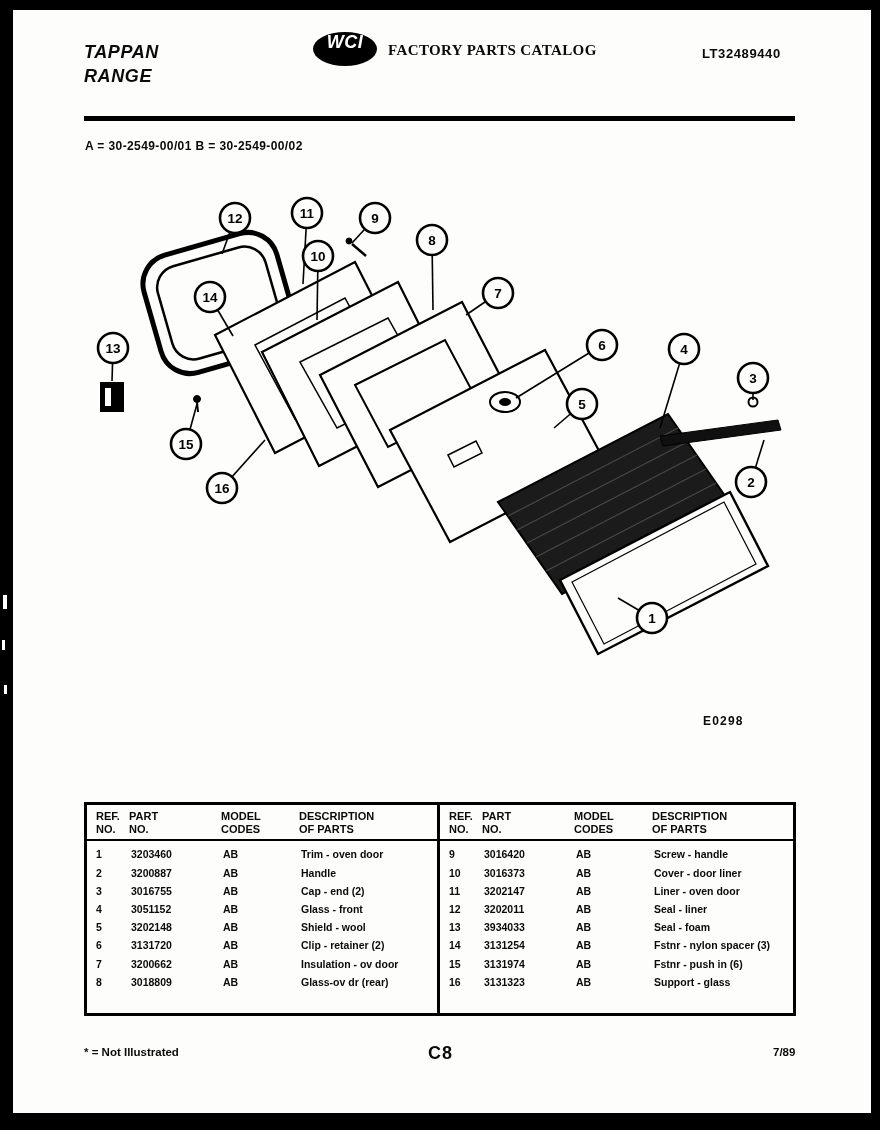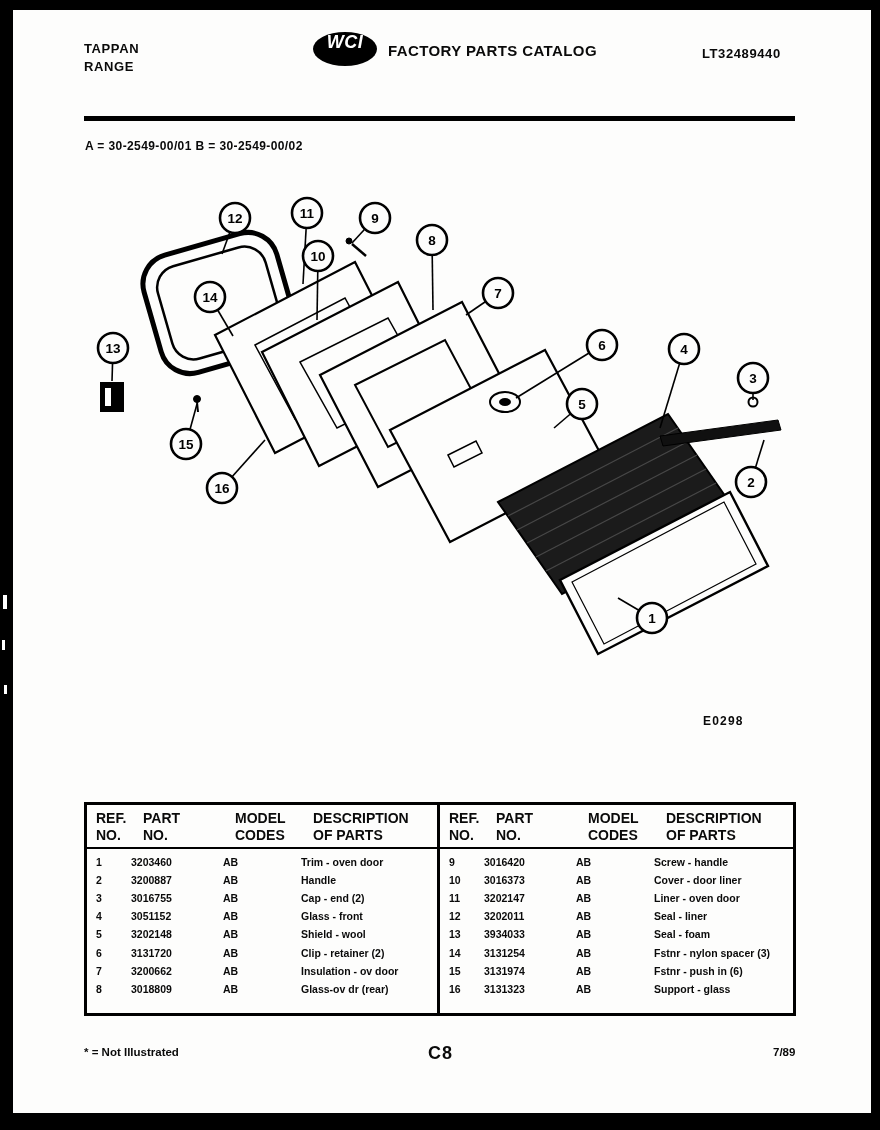--- a/index.html
+++ b/index.html
@@ -12,46 +12,46 @@
     color: #0a0a0a;
     overflow: hidden;
   }
   .edge { position: absolute; background: #000; z-index: 20; }
   .edge-top { top: 0; left: 0; width: 880px; height: 10px; }
   .edge-bottom { bottom: 0; left: 0; width: 880px; height: 17px; }
   .edge-left { top: 0; left: 0; width: 13px; height: 1130px; }
   .edge-right { top: 0; right: 0; width: 9px; height: 1130px; }
   .noise { position: absolute; background: #fff; z-index: 21; }
 
-  .brand { position: absolute; left: 84px; top: 40px; font-size: 13px; font-weight: 700; letter-spacing: .6px; line-height: 1.35; }
+  .brand { position: absolute; left: 84px; top: 40px; font-size: 18px; font-weight: 700; letter-spacing: .6px; line-height: 1.35; font-style: italic; }
   .logo {
     position: absolute; left: 313px; top: 32px; width: 64px; height: 34px;
     background: #000; border-radius: 50%; color: #fff;
     display: flex; align-items: flex-start; justify-content: center;
     font-style: italic; font-weight: 700; font-size: 18px; letter-spacing: .5px;
   }
-  .title { position: absolute; left: 388px; top: 42px; font-size: 15px; font-weight: 700; letter-spacing: .4px; }
+  .title { position: absolute; left: 388px; top: 42px; font-size: 15px; font-weight: 700; letter-spacing: .4px; font-family: Liberation Serif, serif; }
   .docnum { position: absolute; left: 702px; top: 46px; font-size: 13px; font-weight: 700; letter-spacing: .6px; }
   .rule { position: absolute; left: 84px; top: 116px; width: 711px; height: 5px; background: #000; }
   .models { position: absolute; left: 85px; top: 139px; font-size: 12px; font-weight: 700; letter-spacing: .4px; }
   .models span + span { }
 
   .diagram { position: absolute; left: 0; top: 160px; }
   .figcode { position: absolute; left: 703px; top: 714px; font-size: 12px; font-weight: 700; letter-spacing: 1.2px; }
 
   .parts-table {
     position: absolute; left: 84px; top: 802px; width: 712px; height: 214px;
     border: 3px solid #000; display: flex; background: #fdfdfc;
   }
   .half { width: 50%; }
   .half.left { border-right: 3px solid #000; }
   table { width: 100%; border-collapse: collapse; table-layout: fixed; }
   th {
-    font-size: 14px; font-weight: 700; text-align: left; vertical-align: bottom;
-    padding: 5px 14px 3px; border-bottom: 2.5px solid #000; line-height: 1.2;
+    font-size: 11px; font-weight: 700; text-align: left; vertical-align: bottom;
+    padding: 5px 0 3px; border-bottom: 2.5px solid #000; line-height: 1.2;
   }
   td { font-size: 10.5px; font-weight: 700; padding: 1px 2px 2px; line-height: 1.45; white-space: nowrap; overflow: hidden; }
   tbody tr:first-child td { padding-top: 6px; }
   col.c-ref { width: 42px; } col.c-part { width: 92px; } col.c-code { width: 78px; }
   th:first-child, td:first-child { padding-left: 9px; }
 
   .footer-note { position: absolute; left: 84px; top: 1046px; font-size: 11.5px; font-weight: 700; }
   .page-code { position: absolute; left: 428px; top: 1043px; font-size: 18px; font-weight: 700; letter-spacing: 1px; }
   .date-code { position: absolute; left: 753px; top: 1046px; font-size: 11.5px; font-weight: 700; margin-left: 20px; }
 </style>

